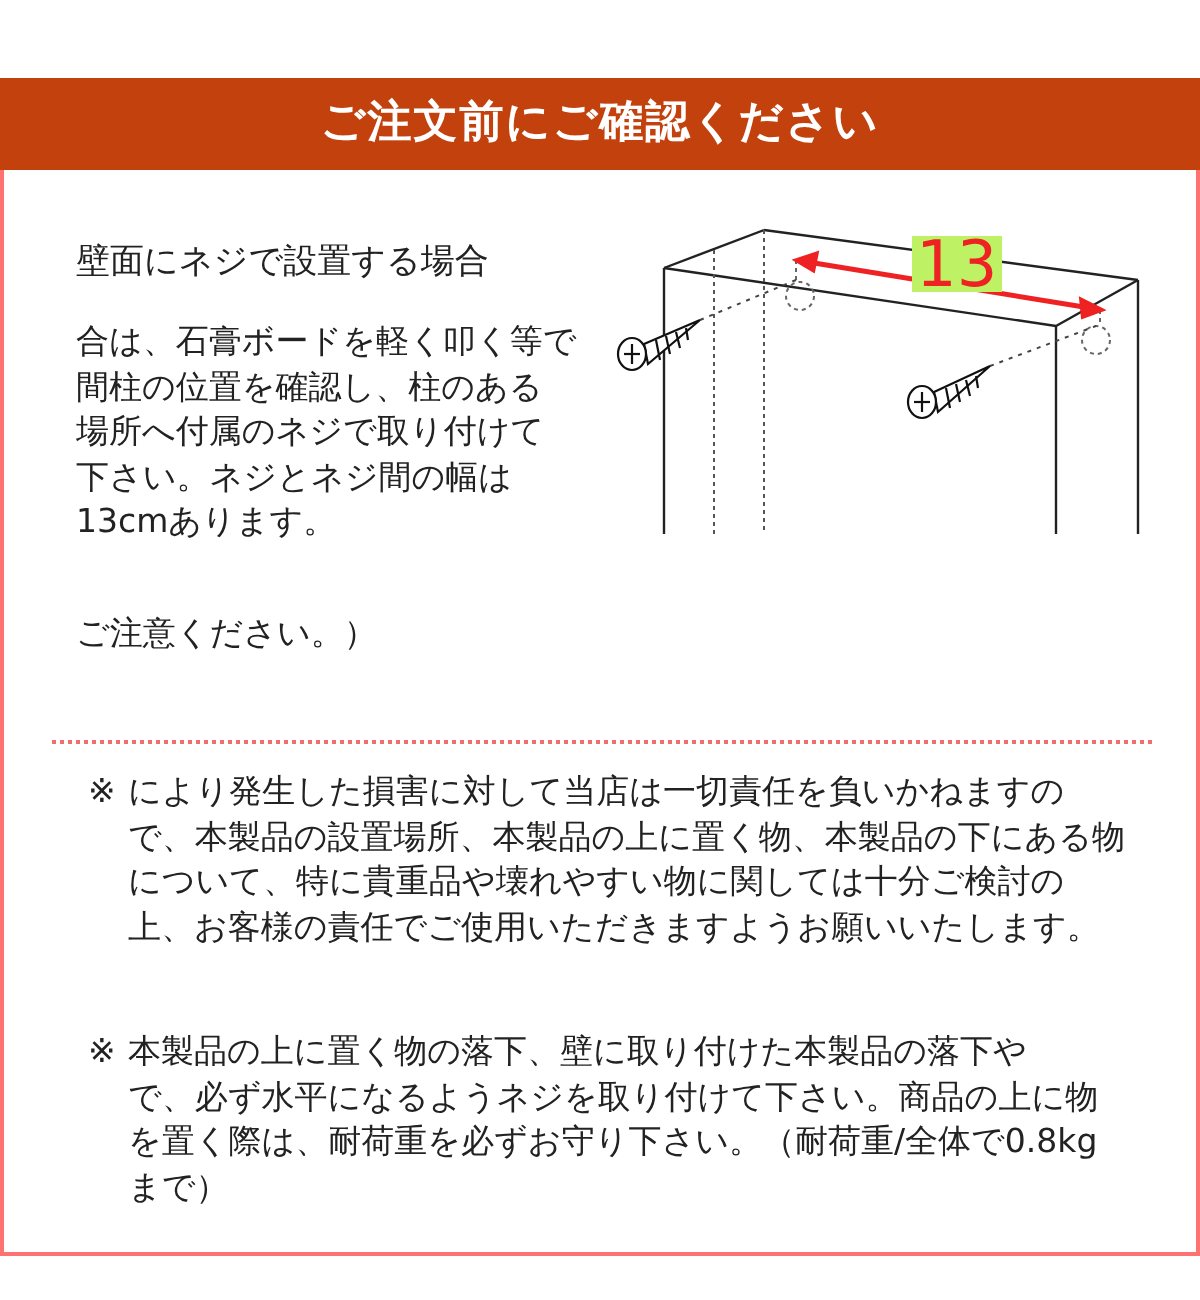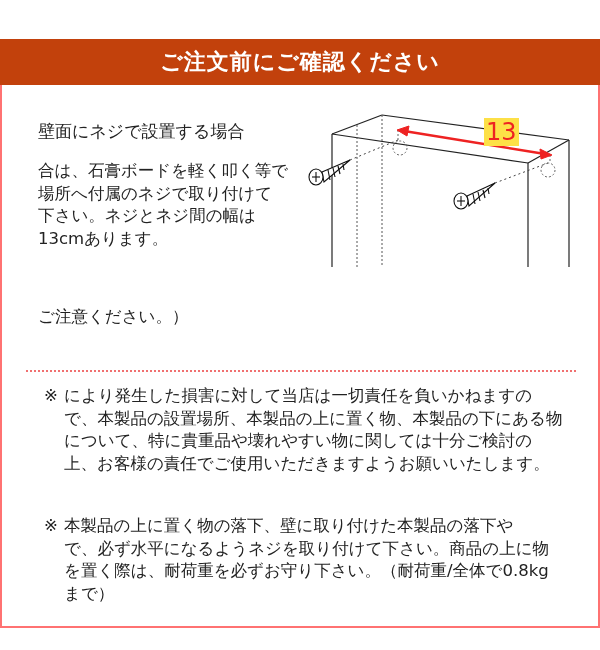--- a/index.html
+++ b/index.html
@@ -91,42 +91,43 @@
     .diagram {
       position: absolute;
       left: 0;
       top: 0;
       width: 600px;
       height: 650px;
       pointer-events: none;
     }
     .dim-label {
       position: absolute;
-      left: 484px;
+      left: 456px;
       top: 118px;
       color: #ee2222;
-      font-size: 24px;
+      font-size: 32px;
       line-height: 28px;
-      background: #fde047;
+      background: #bef264;
       padding: 0 2px;
     }
   </style>
 </head>
 <body>
 
 <div class="frame"></div>
 
 <div class="header">
   <span>ご注文前にご確認ください</span>
 </div>
 
 <div class="section-title">壁面にネジで設置する場合</div>
 
 <div class="body-text">
   <div>合は、石膏ボードを軽く叩く等で</div>
+  <div>間柱の位置を確認し、柱のある</div>
   <div>場所へ付属のネジで取り付けて</div>
   <div>下さい。ネジとネジ間の幅は</div>
   <div>13cmあります。</div>
 </div>
 
 <div class="paren-text">
   <div>ご注意ください。）</div>
 </div>
 
 <svg class="diagram" viewBox="0 0 600 650" width="600" height="650" xmlns="http://www.w3.org/2000/svg">

